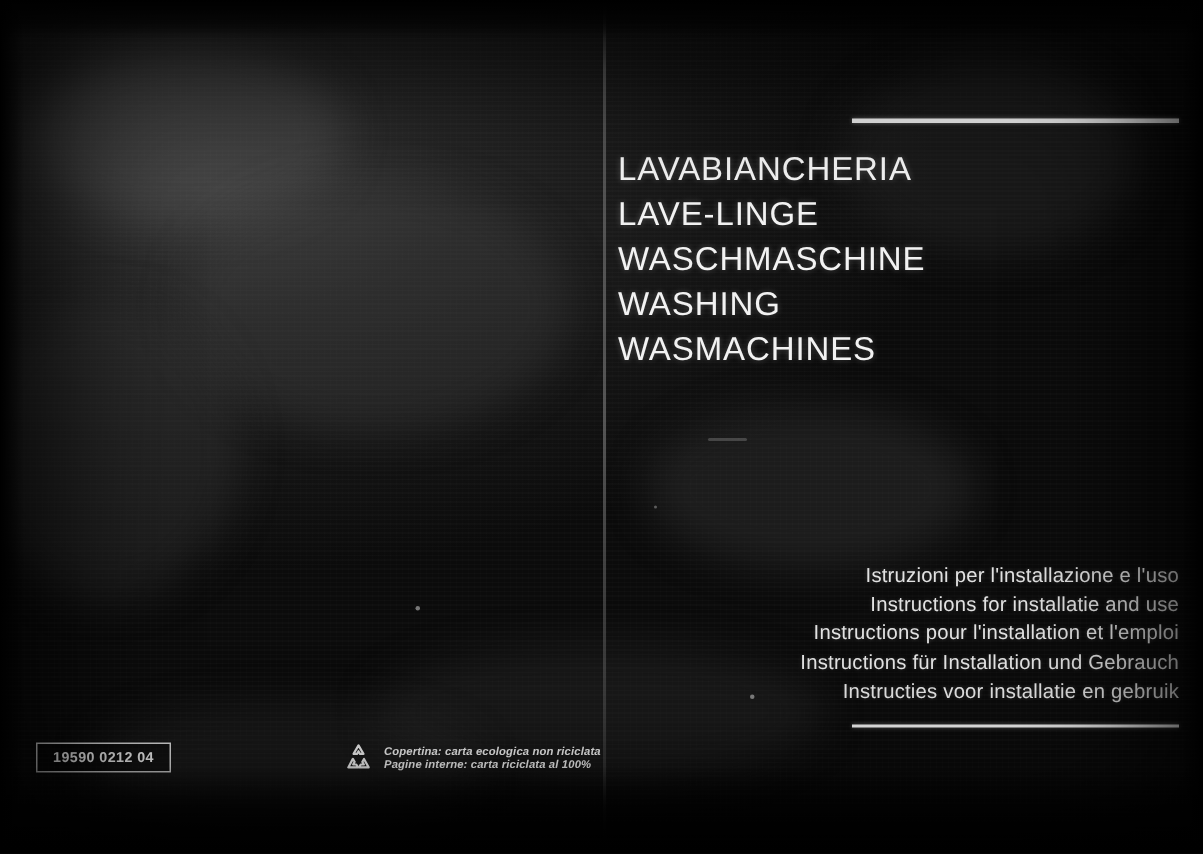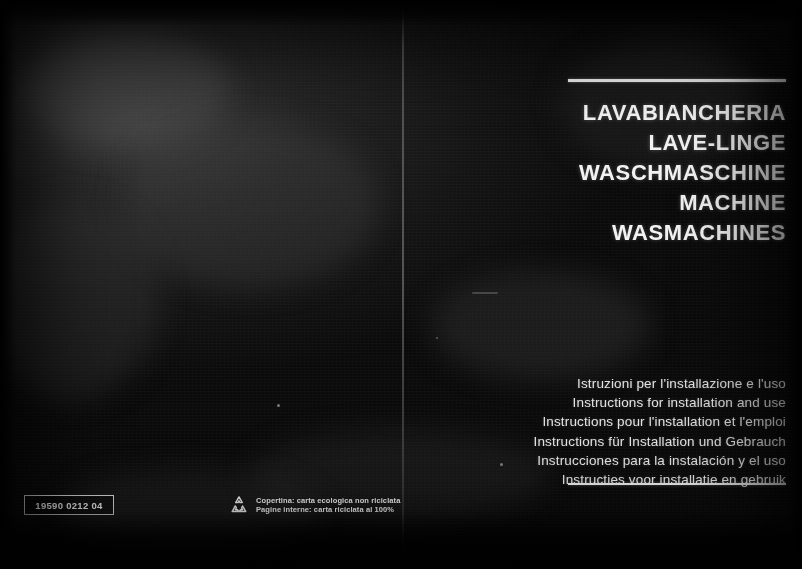--- a/index.html
+++ b/index.html
@@ -106,27 +106,28 @@
     top: 483px;
     width: 218px;
     height: 2px;
   }
 
   .titles {
     position: absolute;
     left: 0;
     top: 98px;
     width: 384px;
-    text-align: right;
+    text-align: left;
     color: #f2f2f2;
     font-size: 22px;
-    font-weight: bold;
+    font-weight: normal;
     letter-spacing: .6px;
     line-height: 30px;
     text-shadow: 0 0 4px rgba(255,255,255,.25);
+    padding-left: 10px;
   }
   .titles div { white-space: nowrap; }
 
   .subtitles {
     position: absolute;
     left: 0;
     top: 374px;
     width: 384px;
     text-align: right;
     color: #e2e2e2;
@@ -169,20 +170,21 @@
     height: 22px;
     display: block;
   }
   .recycle-text {
     color: #ededed;
     font-size: 7.5px;
     font-weight: bold;
     line-height: 9.5px;
     letter-spacing: .1px;
     white-space: nowrap;
+    font-style: italic;
   }
 
   
   .speck {
     position: absolute;
     background: rgba(210,210,210,.55);
     border-radius: 50%;
   }
 </style>
 </head>
@@ -209,30 +211,29 @@
   <div class="fold"></div>
 
   <div class="cover">
 
     <div class="rule rule-top"></div>
 
     <div class="titles">
       <div>LAVABIANCHERIA</div>
       <div>LAVE-LINGE</div>
       <div>WASCHMASCHINE</div>
-      <div>MACHINE</div>
+      <div>WASHING</div>
       <div>WASMACHINES</div>
     </div>
 
     <div class="subtitles">
       <div>Istruzioni per l'installazione e l'uso</div>
-      <div>Instructions for installation and use</div>
+      <div>Instructions for installatie and use</div>
       <div>Instructions pour l'installation et l'emploi</div>
       <div>Instructions für Installation und Gebrauch</div>
-      <div>Instrucciones para la instalación y el uso</div>
       <div>Instructies voor installatie en gebruik</div>
     </div>
 
     <div class="rule rule-bottom"></div>
   </div>
 
   <div class="code-box">19590 0212 04</div>
 
   <div class="recycle-block">
     <svg class="recycle-icon" viewBox="0 0 24 24">

